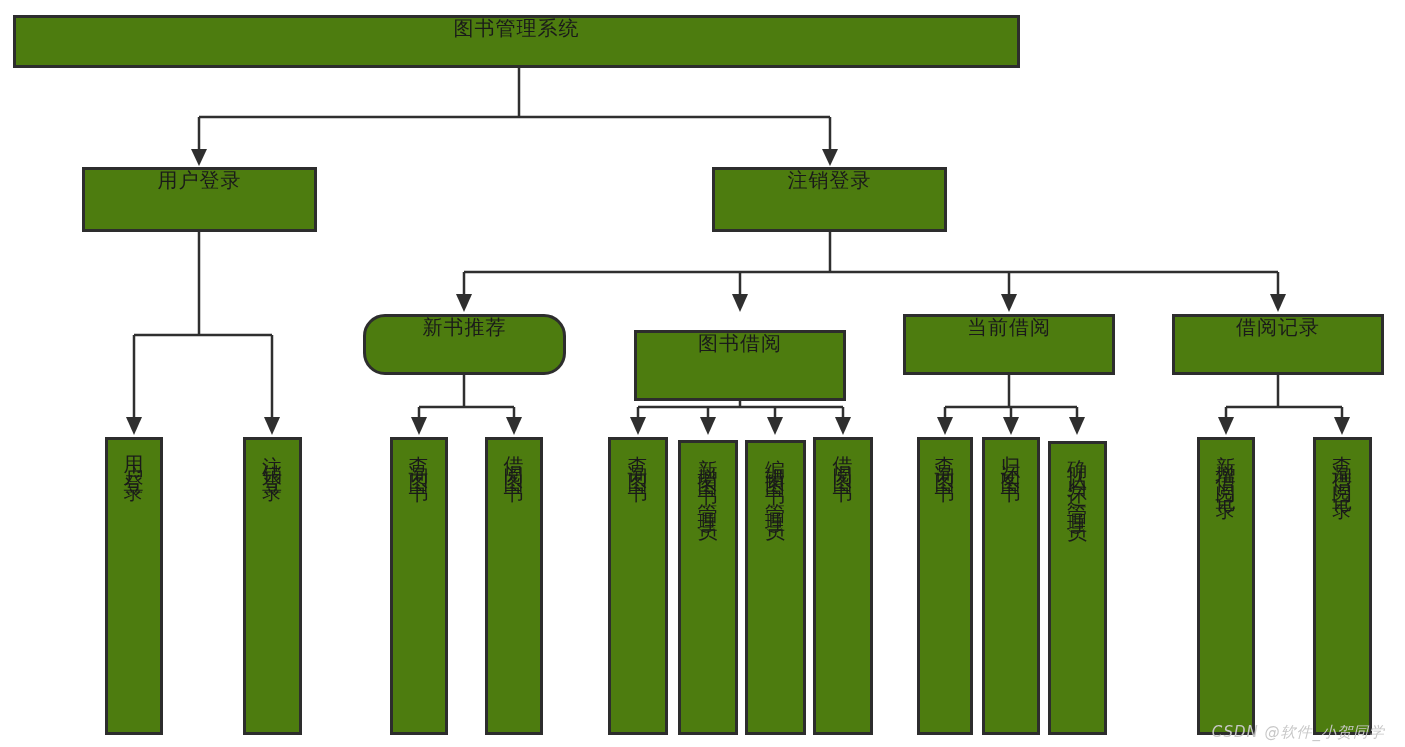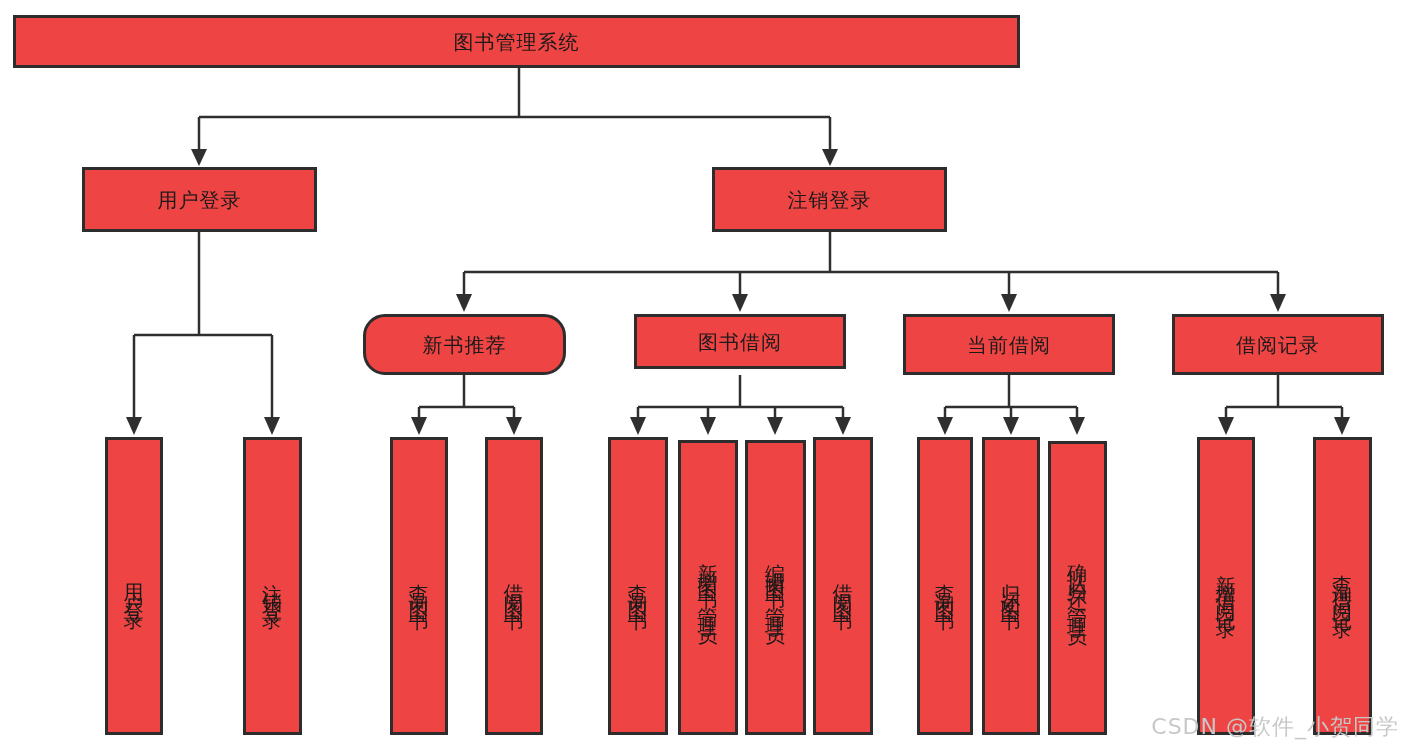--- a/index.html
+++ b/index.html
@@ -20,42 +20,43 @@
   }
   .connectors{
     position:absolute;left:0;top:0;width:1405px;height:747px;
     pointer-events:none;
   }
   .connectors path{stroke:var(--line);stroke-width:2.5;fill:none;}
   .connectors polygon{fill:var(--line);stroke:none;}
   .box{
     position:absolute;
     border:3px solid var(--box-border);
-    background:#ef4444;
-    display:flex;align-items:center;justify-content:center;
+    background:#4d7c0f;
+    display:flex;align-items:flex-start;justify-content:center;
     color:var(--text);
     font-size:20px;
     line-height:1;
     text-align:center;
     white-space:nowrap;
   }
   .hlabel{letter-spacing:1px;}
   .leaf span{
     writing-mode:vertical-rl;
     text-orientation:mixed;
     letter-spacing:0.45em;
     font-size:20px;
   }
   .watermark{
     position:absolute;
-    right:6px;bottom:5px;
-    font-size:22px;
+    right:20px;bottom:5px;
+    font-size:15px;
     letter-spacing:1px;
     color:var(--watermark);
     z-index:5;
+    font-style:italic;
   }
 </style>
 </head>
 <body>
 
 <div class="canvas">
 
   <svg class="connectors" viewBox="0 0 1405 747" xmlns="http://www.w3.org/2000/svg">
 
     <g>
@@ -139,21 +140,21 @@
   <div class="box hlabel" style="left:82px;top:167px;width:235px;height:65px;">
     <span>用户登录</span>
   </div>
   <div class="box hlabel" style="left:712px;top:167px;width:235px;height:65px;">
     <span>注销登录</span>
   </div>
 
   <div class="box hlabel" style="left:363px;top:314px;width:203px;height:61px;border-radius:22px;">
     <span>新书推荐</span>
   </div>
-  <div class="box hlabel" style="left:634px;top:314px;width:212px;height:55px;">
+  <div class="box hlabel" style="left:634px;top:330px;width:212px;height:71px;">
     <span>图书借阅</span>
   </div>
   <div class="box hlabel" style="left:903px;top:314px;width:212px;height:61px;">
     <span>当前借阅</span>
   </div>
   <div class="box hlabel" style="left:1172px;top:314px;width:212px;height:61px;">
     <span>借阅记录</span>
   </div>
 
   <div class="box leaf" style="left:105px;top:437px;width:58px;height:298px;">

